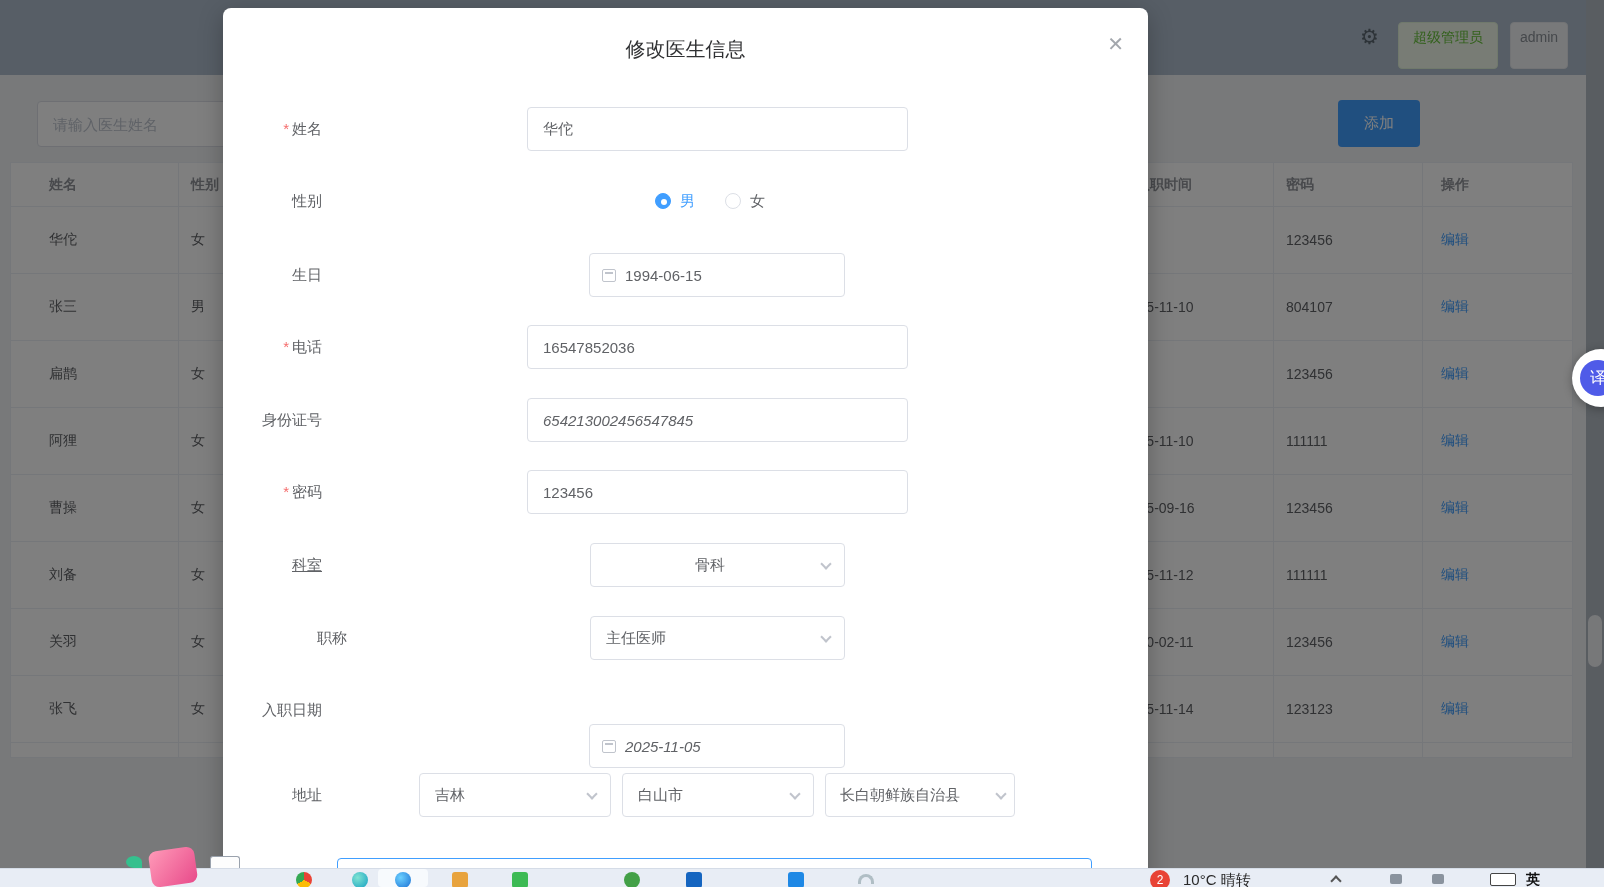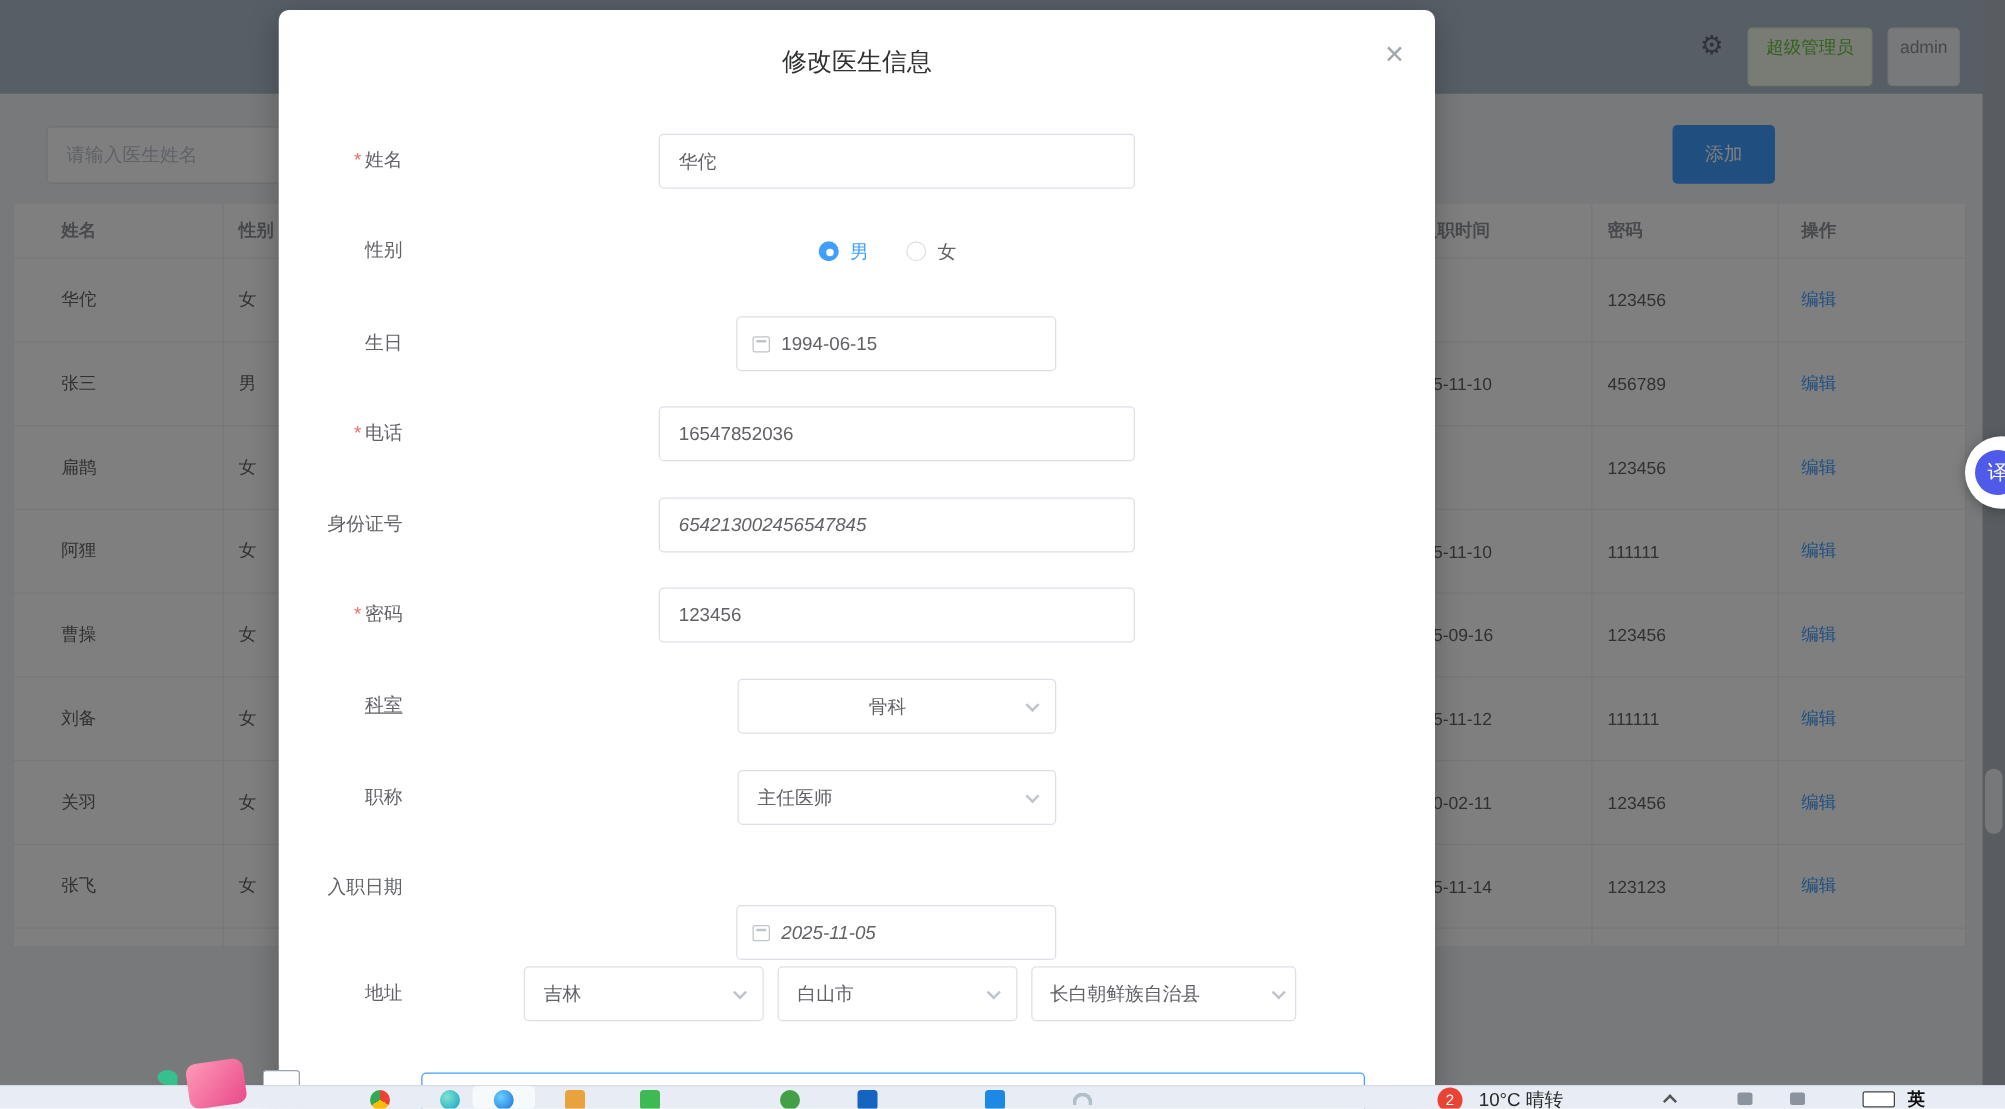--- a/index.html
+++ b/index.html
@@ -53,21 +53,21 @@
   .f-label{position:absolute;left:0;width:99px;text-align:right;font-size:15px;color:#606266;line-height:20px;}
   .req{color:#F56C6C;margin-right:3px;}
 
   .ctl{position:absolute;height:44px;background:#fff;border:1px solid #dcdfe6;border-radius:4px;
        display:flex;align-items:center;font-size:15px;color:#606266;}
   input.ctl{padding:0 15px;left:304px;width:381px;outline:none;font-family:inherit;}
   .date-ctl{left:366px;width:256px;padding:0 12px;}
   .sel-ctl{left:367px;width:255px;padding:0 30px 0 15px;position:absolute;}
   .addr1{left:196px;width:192px;padding:0 26px 0 15px;}
   .addr2{left:399px;width:192px;padding:0 26px 0 15px;}
-  .addr3{left:602px;width:212px;padding:0 20px 0 14px;}
+  .addr3{left:602px;width:190px;padding:0 20px 0 14px;}
 
   .cal{width:14px;height:13px;border:1px solid #c0c4cc;border-radius:2px;margin-right:9px;position:relative;flex:none;}
   .cal::before{content:"";position:absolute;left:2px;right:2px;top:2px;height:2px;background:#c0c4cc;}
   .chev{position:absolute;right:14px;top:16px;width:8px;height:8px;border-right:2px solid #c0c4cc;
         border-bottom:2px solid #c0c4cc;transform:rotate(45deg);}
   .addr3 .chev{right:9px;}
 
   .radio-group{position:absolute;left:432px;top:171px;height:44px;display:flex;align-items:center;gap:30px;z-index:1;}
   .radio-item{display:flex;align-items:center;gap:9px;font-size:15px;}
   .rdot{width:16px;height:16px;border-radius:50%;position:relative;flex:none;}
@@ -77,21 +77,21 @@
   .radio-male{color:#409EFF;}
   .radio-female{color:#606266;}
 
   .detail-box{position:absolute;left:114px;top:850px;width:755px;height:60px;background:#fff;
               border:1px solid #409EFF;border-radius:4px;}
 
   
   .t99{top:99px;}  .t245{top:245px;} .t317{top:317px;} .t390{top:390px;font-style:italic;} .t462{top:462px;}
   .t535{top:535px;justify-content:center;} .t608{top:608px;} .t680{top:716px;font-style:italic;} .t765{top:765px;}
   .l111{top:111px;} .l183{top:183px;} .l257{top:257px;text-align:right;} .l329{top:329px;} .l402{top:402px;}
-  .l474{top:474px;} .l547{top:547px;text-decoration:underline;} .l620{top:620px;} .l692{top:692px;} .l777{top:777px;}
+  .l474{top:474px;} .l547{top:547px;text-decoration:underline;} .l620{top:620px;margin-left:25px;} .l692{top:692px;} .l777{top:777px;}
 
   
   .fab{position:absolute;left:1572px;top:349px;width:58px;height:58px;border-radius:50%;background:#fff;
        z-index:30;box-shadow:0 2px 10px rgba(0,0,0,.3);}
   .fab-core{position:absolute;left:8px;top:11px;width:36px;height:36px;border-radius:50%;background:#4f5be8;
             color:#fff;font-size:16px;display:flex;align-items:center;justify-content:center;}
 
   
   .taskbar{position:absolute;left:0;top:868px;width:1604px;height:19px;background:#e8edf5;
            border-top:1px solid #d5dce7;z-index:40;}
@@ -157,21 +157,21 @@
       <div class="cell c-pass">123456</div>
       <div class="cell c-op">
           <span class="edit-link">编辑</span>
         </div>
     </div>
     <div class="trow">
       <div class="cell c-name">张三</div>
       <div class="cell c-gender">男</div>
       <div class="cell"></div>
       <div class="cell c-time">2025-11-10</div>
-      <div class="cell c-pass">456789</div>
+      <div class="cell c-pass">804107</div>
       <div class="cell c-op">
           <span class="edit-link">编辑</span>
         </div>
     </div>
     <div class="trow">
       <div class="cell c-name">扁鹊</div>
       <div class="cell c-gender">女</div>
       <div class="cell"></div>
       <div class="cell c-time"></div>
       <div class="cell c-pass">123456</div>

